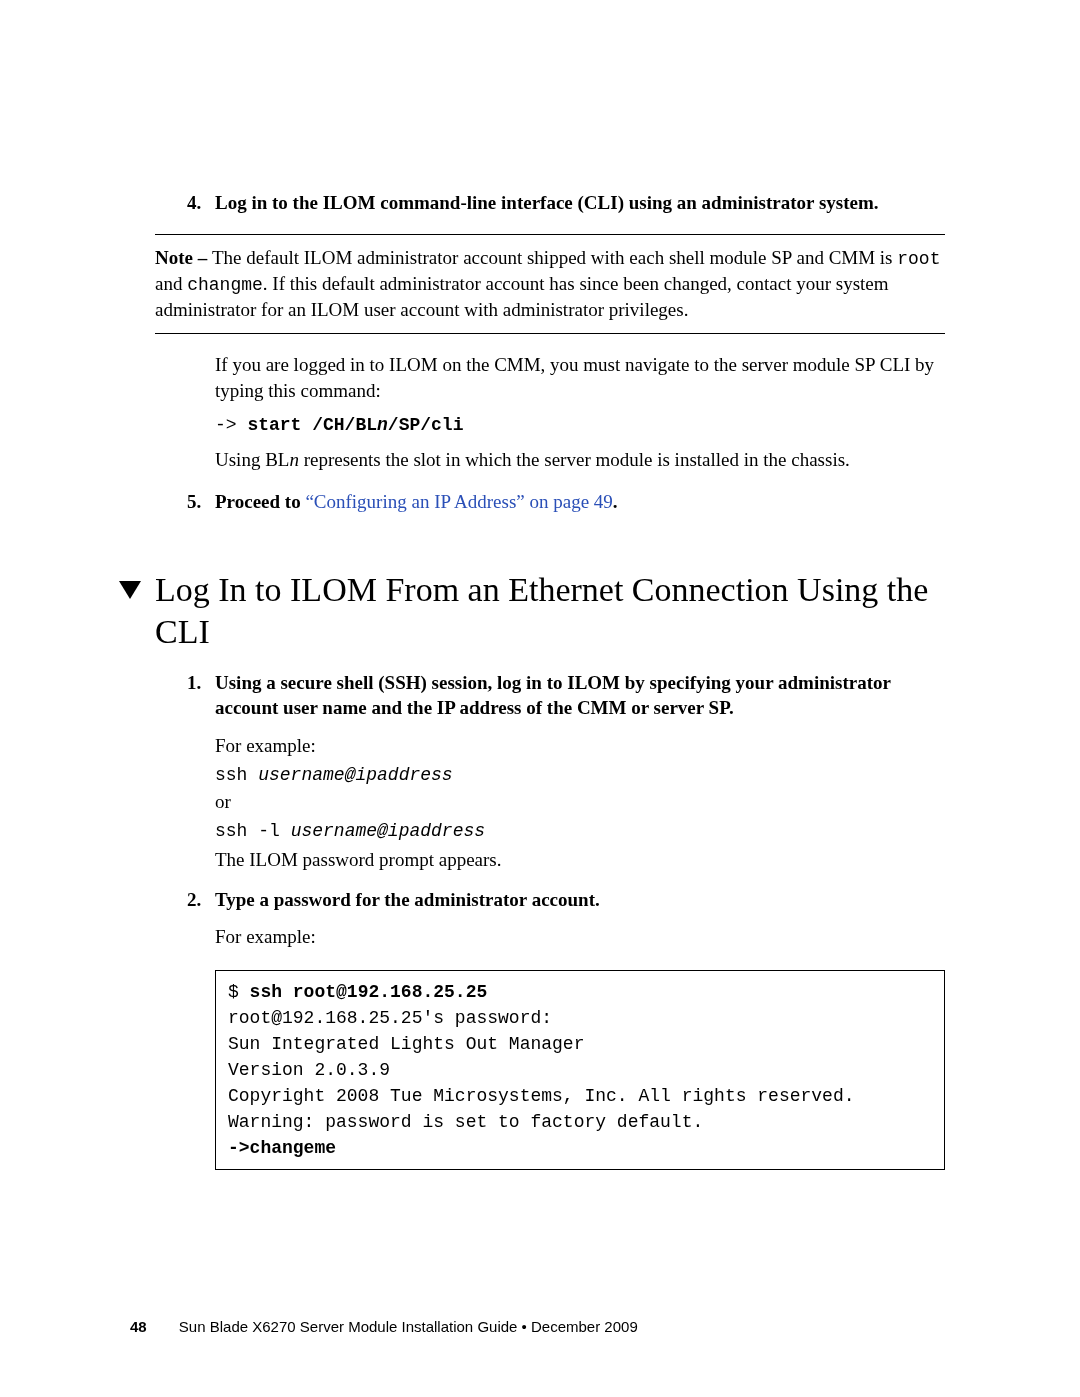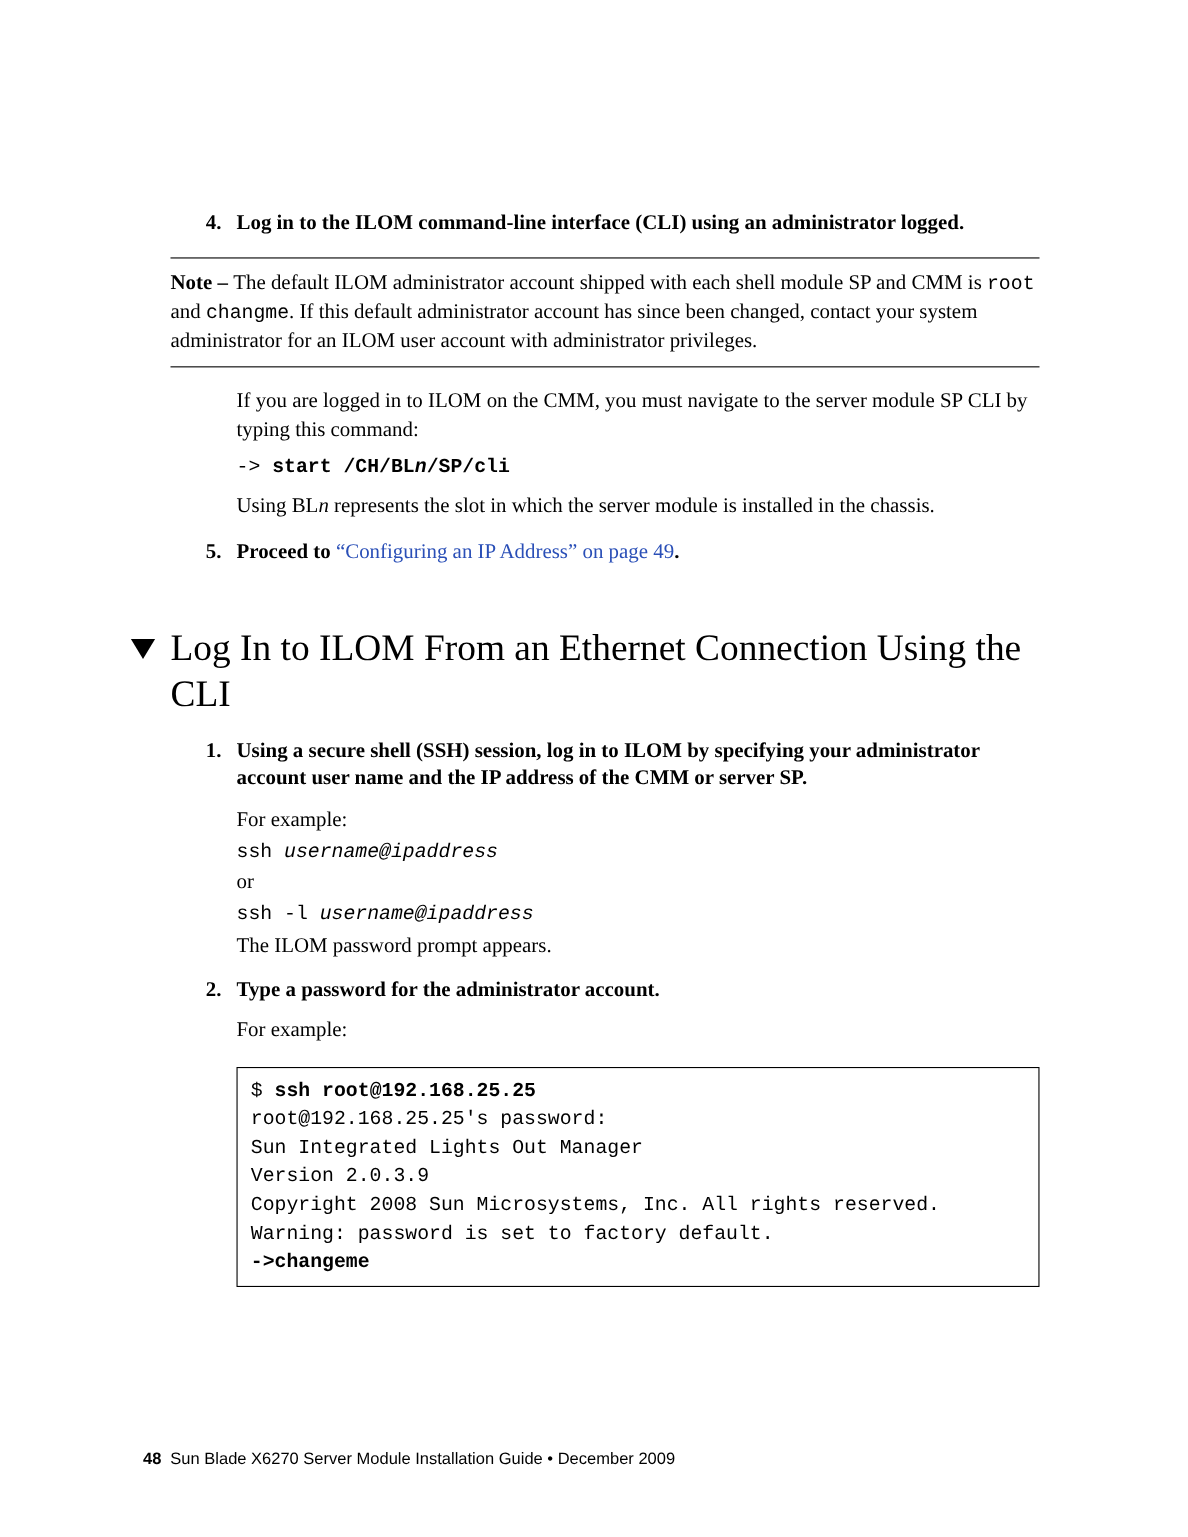--- a/index.html
+++ b/index.html
@@ -89,33 +89,33 @@
     position: absolute;
     bottom: 60px;
     left: 130px;
     right: 135px;
     font-size: 15px;
     font-family: Arial, Helvetica, sans-serif;
     color: #000;
   }
   .page-num {
     font-weight: bold;
-    margin-right: 4px;
+    margin-right: 28px;
     font-size: 15px;
   }
 </style>
 </head>
 <body>
 
 <div class="page">
   <div class="content">
 
     <div class="step">
       <span class="step-num bold">4.</span>
-      <span class="bold">Log in to the ILOM command-line interface (CLI) using an administrator logged.</span>
+      <span class="bold">Log in to the ILOM command-line interface (CLI) using an administrator system.</span>
     </div>
 
     <hr class="hr">
     <div class="note-block">
       <div class="note-text">
         <span class="bold">Note – </span><span>The default ILOM administrator account shipped with each shell module SP and CMM is </span><span class="mono">root</span><span> and </span><span class="mono">changme</span><span>. If this default administrator account has since been changed, contact your system administrator for an ILOM user account with administrator privileges.</span>
       </div>
     </div>
     <hr class="hr" style="margin-top:10px;margin-bottom:18px;">
 
@@ -156,21 +156,21 @@
     <div class="step" style="margin-top:14px;">
       <span class="step-num bold">2.</span>
       <span class="bold">Type a password for the administrator account.</span>
     </div>
     <div class="para tight">For example:</div>
 
     <div class="code-box"><span>$ </span><span class="code-bold">ssh root@192.168.25.25</span>
 <span>root@192.168.25.25's password:</span>
 <span>Sun Integrated Lights Out Manager</span>
 <span>Version 2.0.3.9</span>
-<span>Copyright 2008 Sun Microsystems, Inc. All rights reserved.</span>
+<span>Copyright 2008 Tue Microsystems, Inc. All rights reserved.</span>
 <span>Warning: password is set to factory default.</span>
 <span class="code-bold">-&gt;changeme</span></div>
 
   </div>
 
   <div class="footer">
     <span class="page-num">48</span>
     <span>Sun Blade X6270 Server Module Installation Guide  •  December 2009</span>
   </div>
 </div>

